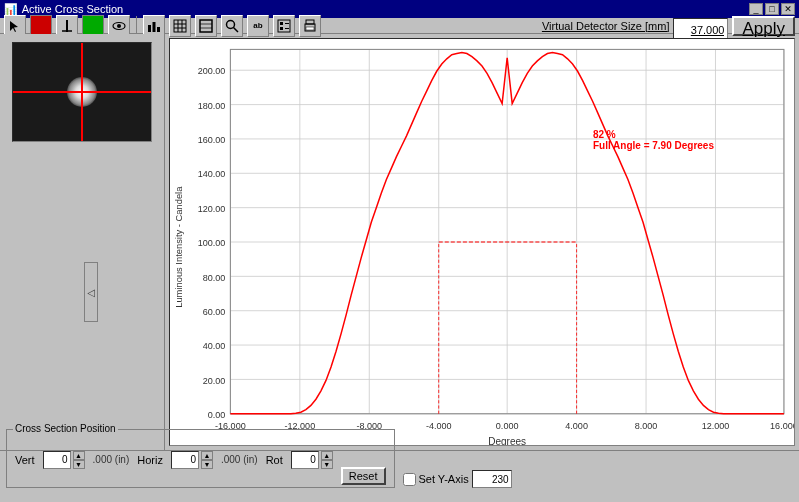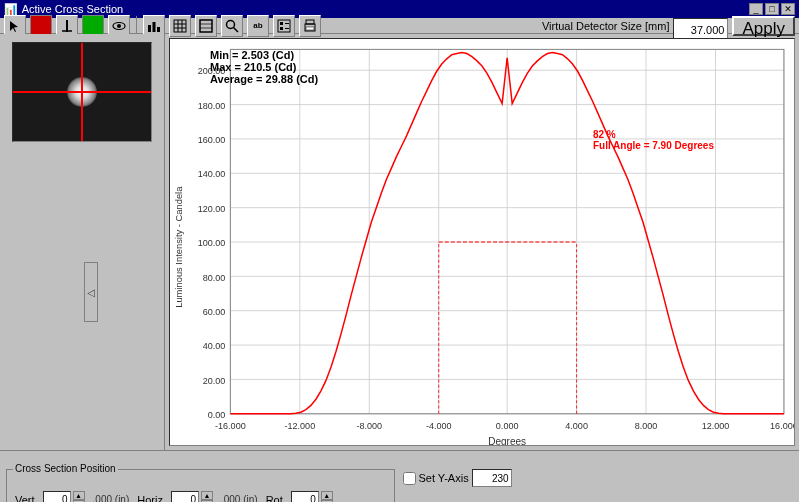--- a/index.html
+++ b/index.html
@@ -67,20 +67,21 @@
       width: 1px;
       height: 20px;
       background: #808080;
       margin: 0 2px;
     }
     .toolbar-right {
       margin-left: auto;
       display: flex;
       align-items: center;
       gap: 4px;
+      text-decoration: underline;
     }
     .vd-input {
       width: 55px;
       height: 20px;
       border: 1px inset #808080;
       background: white;
       font-size: 11px;
       text-align: right;
       padding: 11px 3px;
       margin-top: 8px;
@@ -190,22 +191,22 @@
       top: 90px;
       right: 80px;
       font-size: 10px;
       color: red;
       font-weight: bold;
     }
     .bottom-bar {
       background: #c0c0c0;
       border-top: 1px solid #808080;
       display: flex;
-      align-items: flex-start;
-      padding: 18px 6px;
+      align-items: flex-end;
+      padding: 2px 6px;
       gap: 8px;
       height: 40px;
     }
     .cs-position-group {
       position: relative;
       border: 1px solid #808080;
       padding: 4px 8px 2px;
       display: flex;
       align-items: center;
       gap: 8px;
@@ -382,25 +383,20 @@
     </div>
     <div class="scroll-area">
       <div class="v-scrollbar">
         <span style="font-size:10px; color:#404040;">◁</span>
       </div>
     </div>
   </div>
 
   <div class="chart-area">
     
-    <div class="stats-box">
-      <div>Min = 2.503 (Cd)</div>
-      <div>Max = 210.5 (Cd)</div>
-      <div>Average = 29.88 (Cd)</div>
-    </div>
 
     
     <div class="annotation-box">
       <div>82 %</div>
       <div>Full Angle = 7.90 Degrees</div>
     </div>
 
     
     <svg class="chart-canvas" viewBox="0 0 620 390" preserveAspectRatio="none" xmlns="http://www.w3.org/2000/svg">
 

